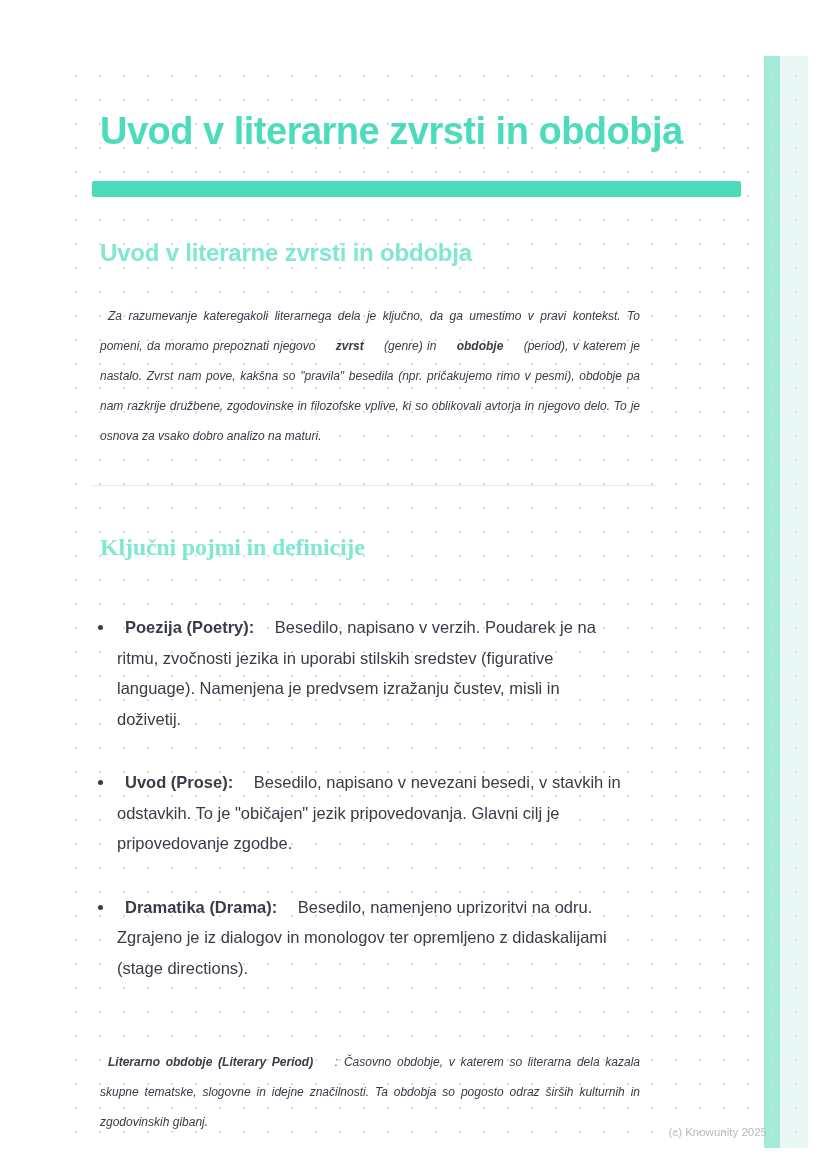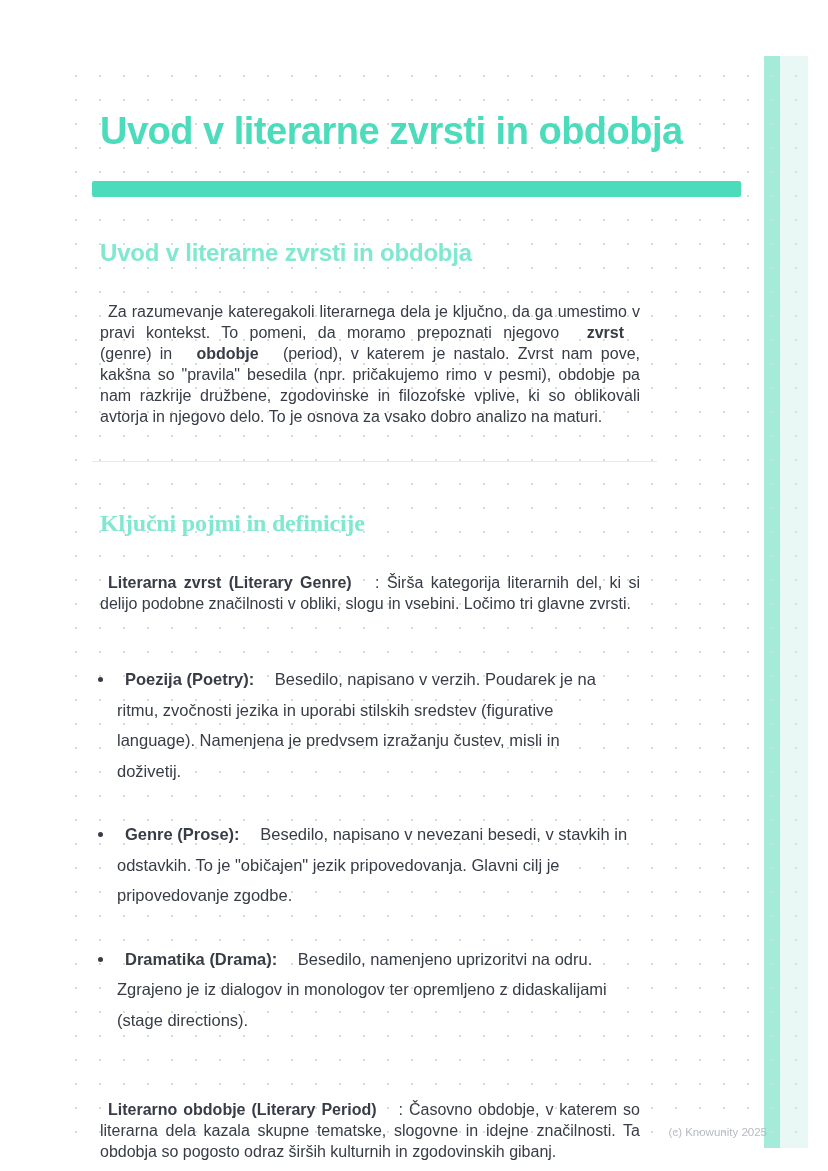--- a/index.html
+++ b/index.html
@@ -85,23 +85,24 @@
   #h2-key   { margin-top: 22px; font-family: Liberation Serif, serif; }
   #h2-detail{ }
   h3.sub-heading {
     margin-top: 34px;
     font-size: 16px;
     line-height: 26px;
     font-weight: 700;
     color: var(--accent-soft);
   }
   p.body-para {
-    font-size: 16px;
-    line-height: 21px;
+    font-size: 12px;
+    line-height: 30px;
     color: var(--body-text);
+    font-style: italic;
   }
   p.justify { text-align: justify; }
   #p-intro  { margin-top: 17px; }
   #p-genre  { margin-top: 18px; }
   #p-period { margin-top: 28px; }
   .b { font-weight: 700; }
   .divider {
     margin-top: 26px;
     width: 565px;
     height: 0;
@@ -156,25 +157,24 @@
     <div class="title-rule"></div>
 
     <h2 class="section-heading" id="h2-intro">Uvod v literarne zvrsti in obdobja</h2>
 
     <p class="body-para justify" id="p-intro"><span>Za razumevanje kateregakoli literarnega dela je ključno, da ga umestimo v pravi kontekst. To pomeni, da moramo prepoznati njegovo </span><span class="b">zvrst</span><span> (genre) in </span><span class="b">obdobje</span><span> (period), v katerem je nastalo. Zvrst nam pove, kakšna so "pravila" besedila (npr. pričakujemo rimo v pesmi), obdobje pa nam razkrije družbene, zgodovinske in filozofske vplive, ki so oblikovali avtorja in njegovo delo. To je osnova za vsako dobro analizo na maturi.</span></p>
 
     <div class="divider"></div>
 
     <h2 class="section-heading" id="h2-key">Ključni pojmi in definicije</h2>
 
-    <p class="body-para justify" id="p-genre"><span class="b">Literarna zvrst (Literary Genre)</span><span> : Širša kategorija literarnih del, ki si delijo podobne značilnosti v obliki, slogu in vsebini. Ločimo tri glavne zvrsti.</span></p>
 
     <ul class="term-list">
       <li><span class="b">Poezija (Poetry):</span><span> Besedilo, napisano v verzih. Poudarek je na ritmu, zvočnosti jezika in uporabi stilskih sredstev (figurative language). Namenjena je predvsem izražanju čustev, misli in doživetij.</span></li>
-      <li><span class="b">Genre (Prose):</span><span> Besedilo, napisano v nevezani besedi, v stavkih in odstavkih. To je "običajen" jezik pripovedovanja. Glavni cilj je pripovedovanje zgodbe.</span></li>
+      <li><span class="b">Uvod (Prose):</span><span> Besedilo, napisano v nevezani besedi, v stavkih in odstavkih. To je "običajen" jezik pripovedovanja. Glavni cilj je pripovedovanje zgodbe.</span></li>
       <li><span class="b">Dramatika (Drama):</span><span> Besedilo, namenjeno uprizoritvi na odru. Zgrajeno je iz dialogov in monologov ter opremljeno z didaskalijami (stage directions).</span></li>
     </ul>
 
     <p class="body-para justify" id="p-period"><span class="b">Literarno obdobje (Literary Period)</span><span> : Časovno obdobje, v katerem so literarna dela kazala skupne tematske, slogovne in idejne značilnosti. Ta obdobja so pogosto odraz širših kulturnih in zgodovinskih gibanj.</span></p>
 
     <div class="divider"></div>
 
     <h2 class="section-heading" id="h2-detail">Podrobnejša razlaga</h2>
 
     <h3 class="sub-heading">1. Literarne zvrsti in njihove vrste</h3>

